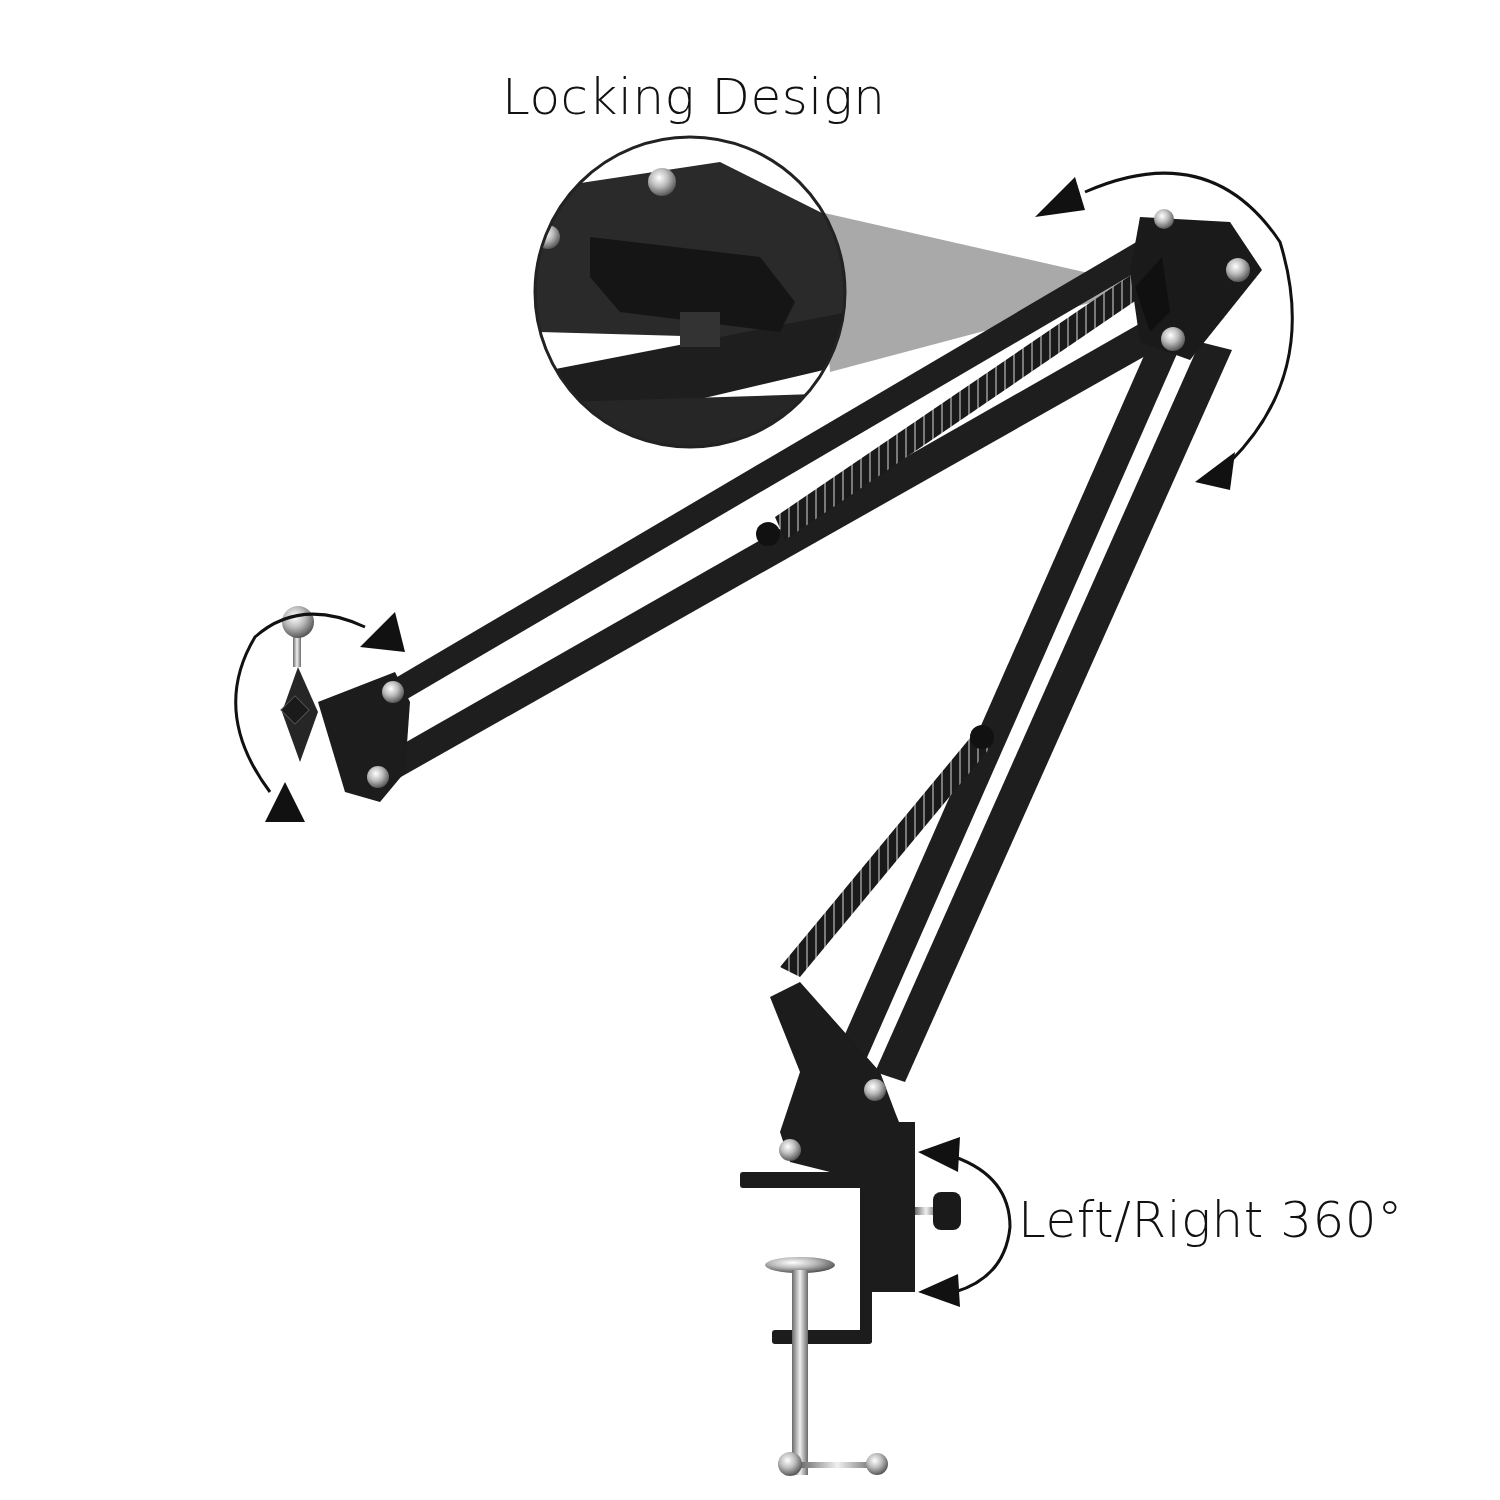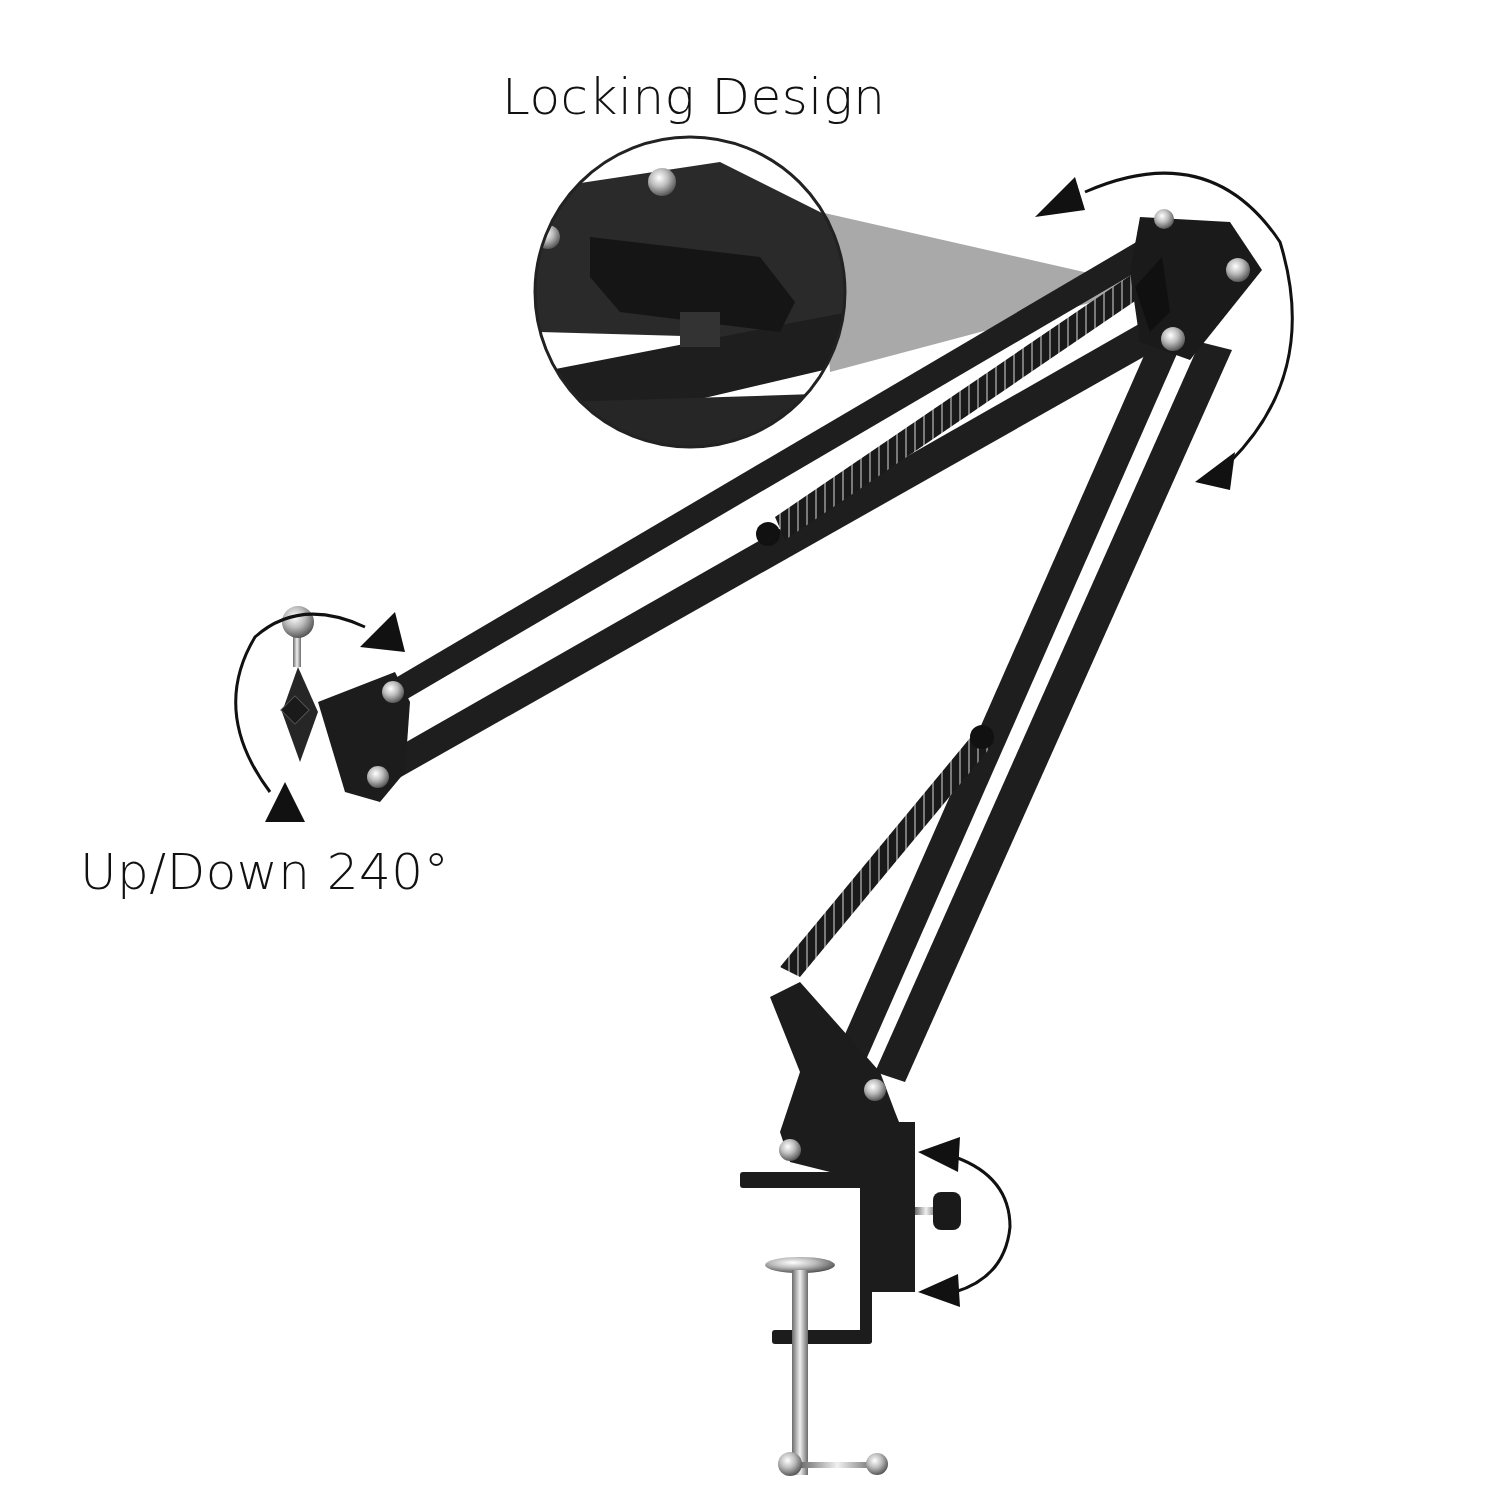--- a/index.html
+++ b/index.html
@@ -154,14 +154,14 @@
   </g>
 
   <g>
     <path d="M955,1145 Q1010,1165 1010,1215 Q1005,1265 955,1280" fill="none" stroke="#111" stroke-width="3"></path>
     <polygon points="918,1140 960,1125 958,1160" fill="#111"></polygon>
     <polygon points="918,1280 958,1262 960,1295" fill="#111"></polygon>
   </g>
 </svg>
 
   <div class="label" id="label-locking">Locking Design</div>
-  <div class="label" id="label-updown-240">Up/Down 240°</div>
+  <div class="label" id="label-leftright-360">Left/Right 360°</div>
 </div>
 
 </body></html>

